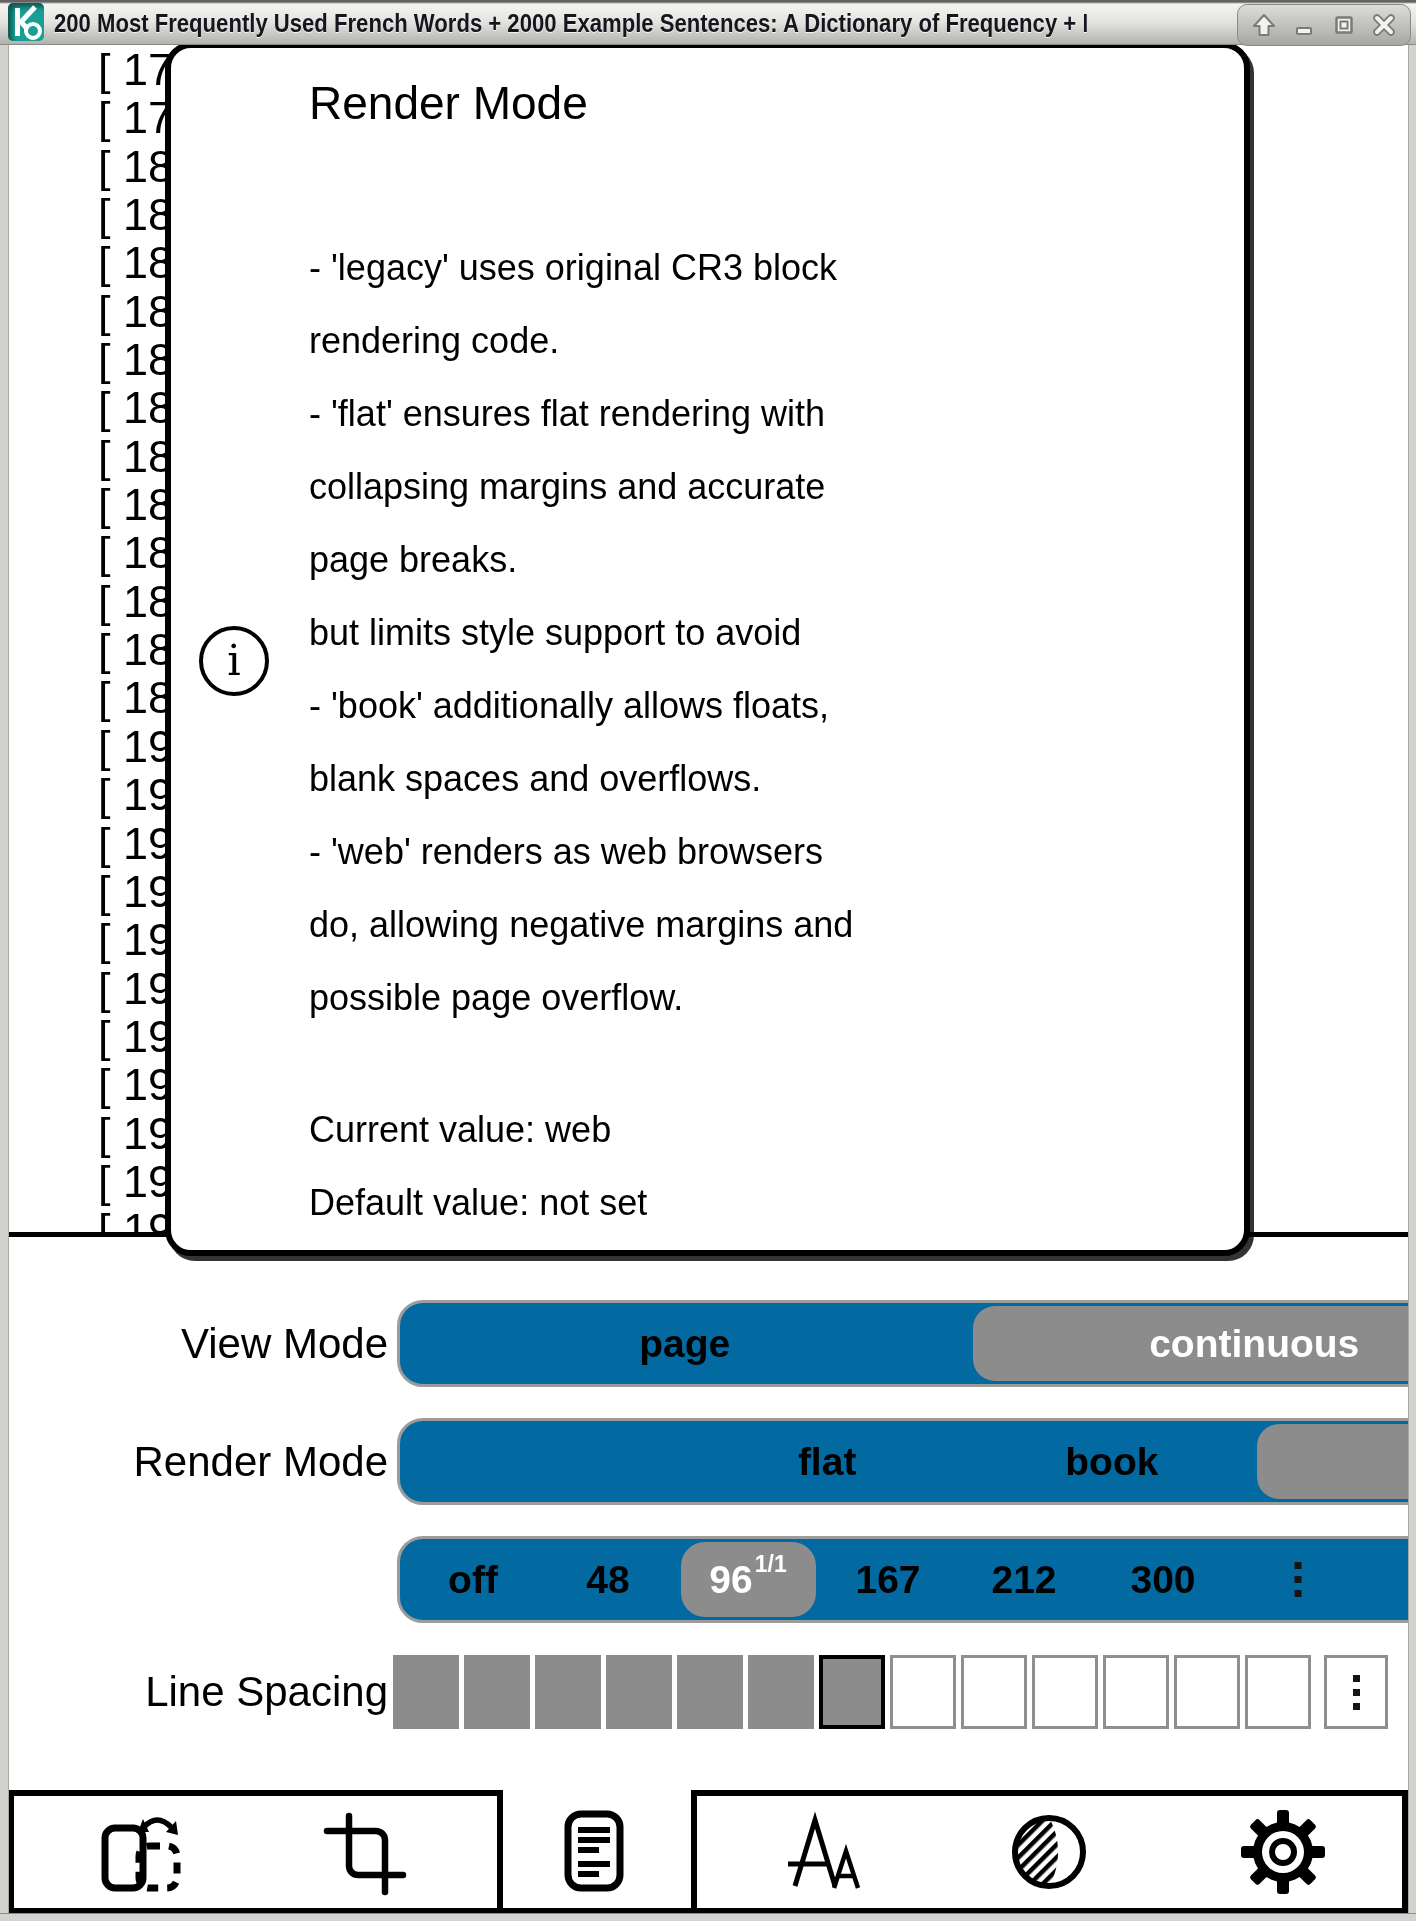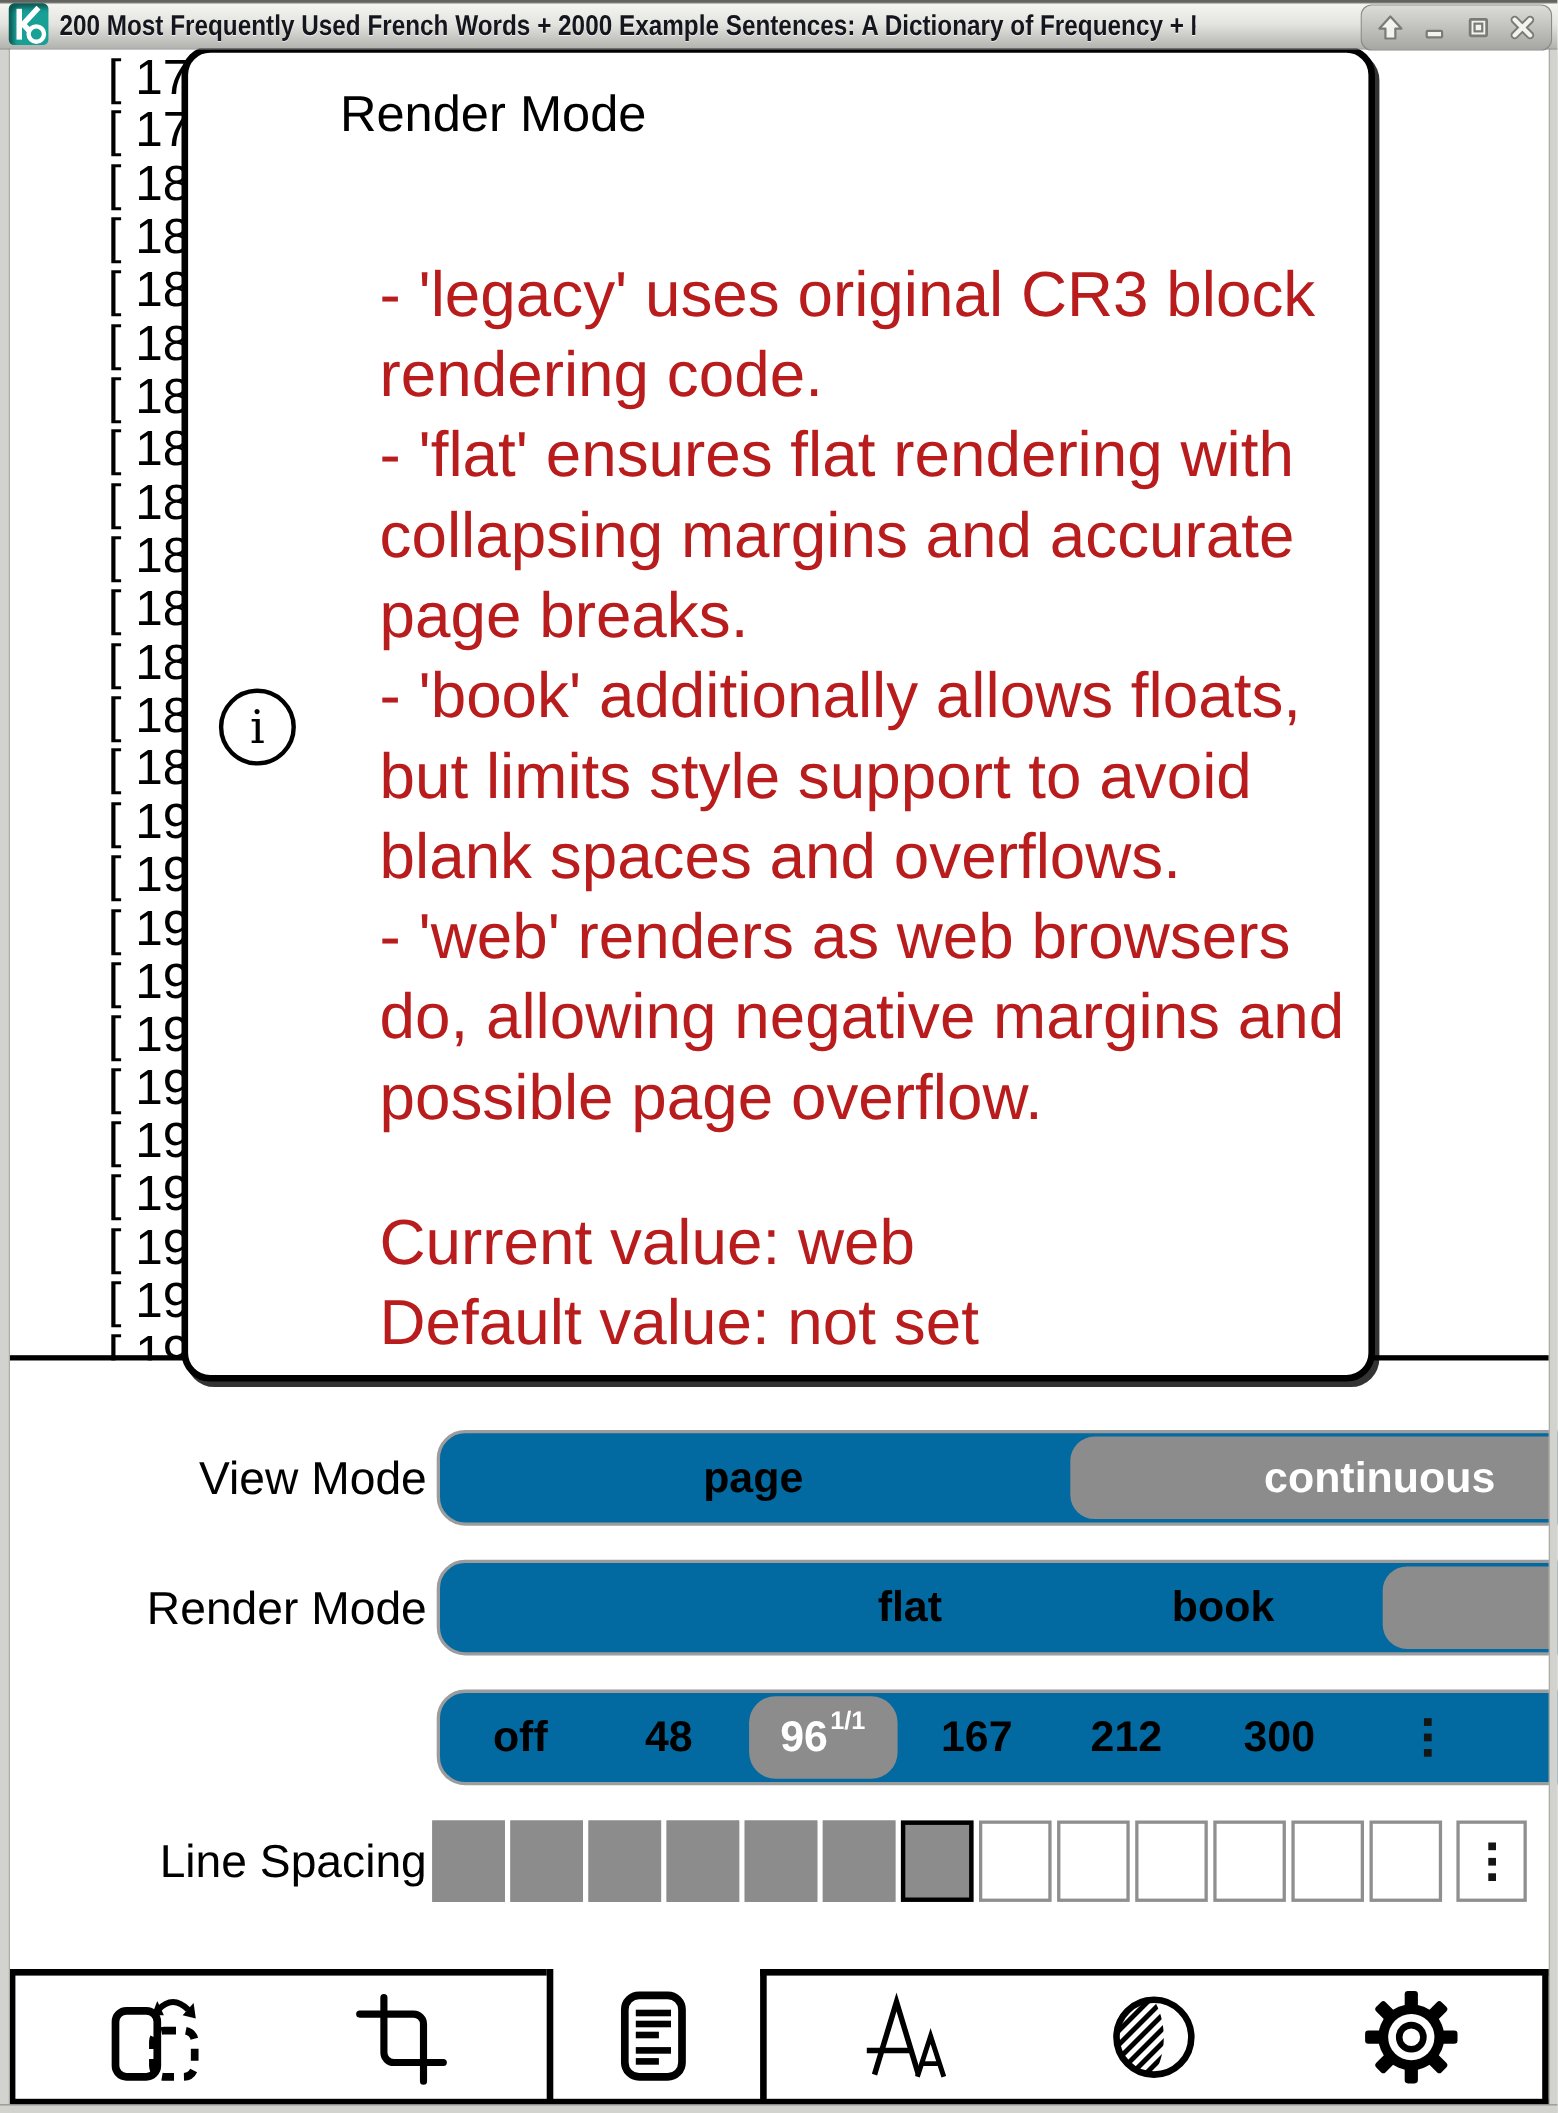--- a/index.html
+++ b/index.html
@@ -33,21 +33,21 @@
   .panel-bg{position:absolute;left:8px;top:1237px;width:1400px;height:676px;background:#fff;z-index:2;}
 
   
   .popup{position:absolute;left:165px;top:42px;width:1085px;height:1214px;box-sizing:border-box;
     background:#fff;border:6px solid #000;border-radius:26px;box-shadow:4px 5px 0 rgba(0,0,0,.8);z-index:50;}
   .popup-title{position:absolute;left:138px;top:28px;font-size:46px;color:#000;}
   .info-circle{position:absolute;left:28px;top:578px;width:62px;height:62px;border:4px solid #000;border-radius:50%;
     display:flex;align-items:center;justify-content:center;}
   .info-glyph{font-family:"DejaVu Serif",serif;font-size:42px;line-height:1;color:#000;}
   .popup-body{position:absolute;left:138px;top:183px;width:920px;}
-  .popup-line{height:73px;line-height:73px;font-size:58px;color:#b91c1c;white-space:pre;margin-left:36px;}
+  .popup-line{height:73px;line-height:73px;font-size:36px;color:#000000;white-space:pre;}
   .popup-values{position:absolute;left:138px;top:1045px;width:920px;}
 
   
   .row-label{position:absolute;left:8px;width:344px;text-align:right;font-size:42px;color:#000;
     display:flex;align-items:center;justify-content:flex-end;z-index:3;padding-left:36px;}
   .seg-control{position:absolute;left:397px;width:1145px;height:87px;box-sizing:border-box;
     border:3px solid #9c9c9c;border-radius:26px;background:#0369a1;z-index:3;}
   .seg-pill{position:absolute;top:3px;bottom:3px;background:#8c8c8c;border-radius:22px;}
   .seg-opt{position:absolute;top:0;height:100%;display:flex;align-items:center;justify-content:center;
     font-size:39px;font-weight:bold;color:#000;z-index:2;}
@@ -114,22 +114,22 @@
     <div class="popup-title">Render Mode</div>
     <div class="info-circle">
       <span class="info-glyph">i</span>
     </div>
     <div class="popup-body">
         <div class="popup-line">- 'legacy' uses original CR3 block</div>
         <div class="popup-line">rendering code.</div>
         <div class="popup-line">- 'flat' ensures flat rendering with</div>
         <div class="popup-line">collapsing margins and accurate</div>
         <div class="popup-line">page breaks.</div>
+        <div class="popup-line">but limits style support to avoid</div>
         <div class="popup-line">- 'book' additionally allows floats,</div>
-        <div class="popup-line">but limits style support to avoid</div>
         <div class="popup-line">blank spaces and overflows.</div>
         <div class="popup-line">- 'web' renders as web browsers</div>
         <div class="popup-line">do, allowing negative margins and</div>
         <div class="popup-line">possible page overflow.</div>
       </div>
     <div class="popup-values">
       <div class="popup-line">Current value: web</div>
       <div class="popup-line">Default value: not set</div>
     </div>
   </div>

